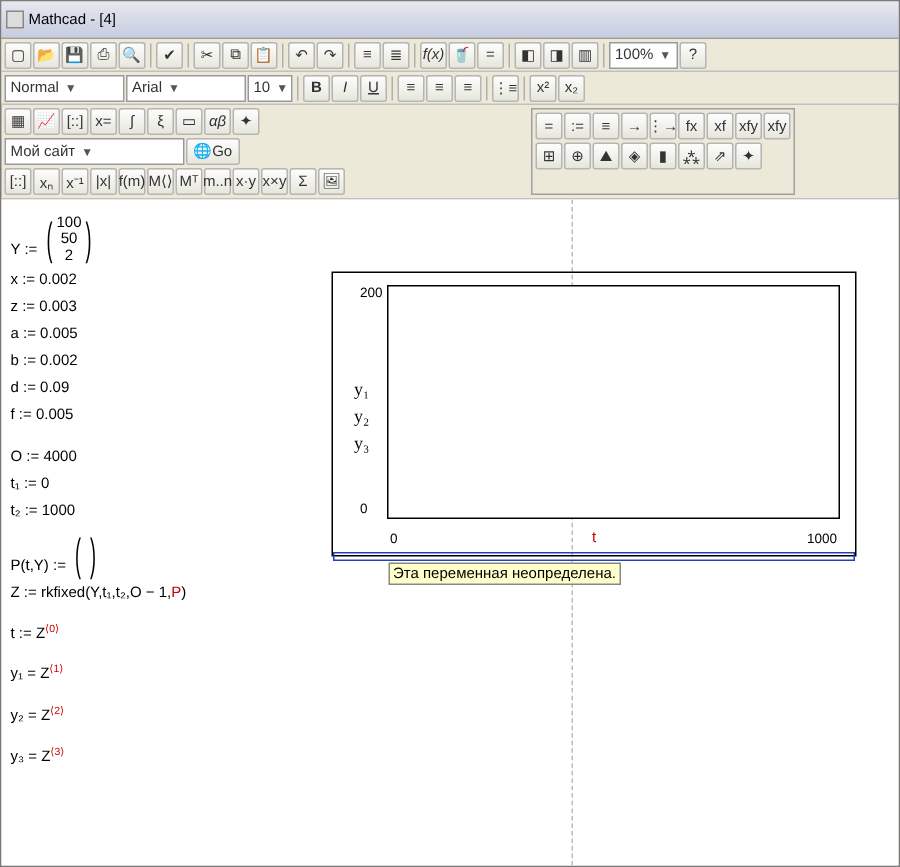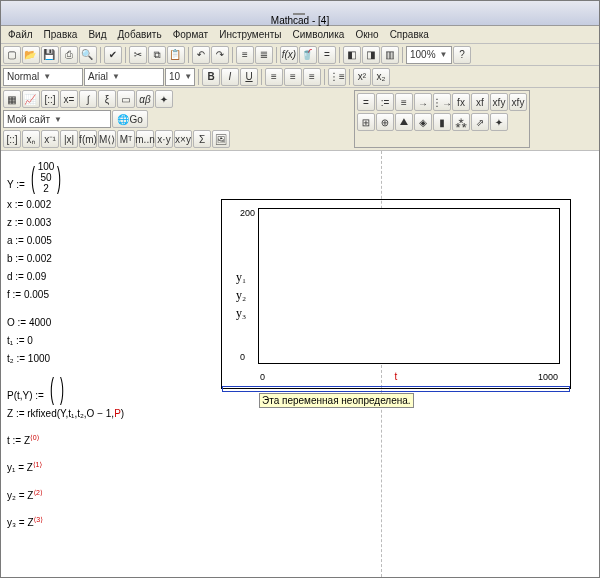--- a/index.html
+++ b/index.html
@@ -1,18 +1,18 @@
 <!DOCTYPE html>
 <html><head>
 <meta charset="utf-8">
 <style>
 *{box-sizing:border-box;margin:0;padding:0;font-family:"Segoe UI",Tahoma,sans-serif;font-size:10px;}
 body{width:600px;height:578px;background:#cccccc;overflow:hidden;}
 .window{background:#ece9d8;border:1px solid #7a7a7a;width:600px;height:578px;display:flex;flex-direction:column;}
-.titlebar{height:16px;background:linear-gradient(#e6e8f0,#c6cde0);display:flex;align-items:center;padding:12px 3px;font-size:10px;border-bottom:1px solid #9a9a9a;flex-direction:column;}
+.titlebar{height:16px;background:linear-gradient(#e6e8f0,#c6cde0);display:flex;align-items:center;padding:12px 3px;font-size:10px;border-bottom:1px solid #9a9a9a;}
 .titlebar .app-icon{width:12px;height:12px;background:#ddd;border:1px solid #888;margin-right:3px;}
 .menubar{height:18px;display:flex;align-items:center;padding:0 2px;gap:1px;font-size:10px;color:#202020;border-bottom:1px solid #bfbfbf;}
 .menubar span{padding:1px 5px;cursor:default;}
 .toolbar{height:22px;display:flex;align-items:center;padding:1px 2px;gap:1px;border-bottom:1px solid #bfbfbf;background:#ece9d8;}
 .tbtn{width:18px;height:18px;border:1px solid #b5b5b5;background:linear-gradient(#fdfdfd,#e7e6dc);display:flex;align-items:center;justify-content:center;font-size:10px;color:#333;border-radius:2px;}
 .sep{width:1px;height:16px;background:#b0b0b0;margin:0 2px;}
 .combo{height:18px;border:1px solid #9a9a9a;background:#fff;display:flex;align-items:center;padding:0 3px;font-size:10px;color:#333;}
 .combo .arr{margin-left:4px;font-size:8px;color:#555;}
 .tool-region{display:flex;gap:4px;padding:2px;border-bottom:1px solid #bfbfbf;}
 .tool-box{border:1px solid #a0a0a0;background:#ece9d8;padding:2px;display:flex;flex-direction:column;gap:2px;}
@@ -40,31 +40,20 @@
 </head>
 <body>
 
 <div class="window">
 
   <div class="titlebar">
     <div class="app-icon"></div>
     <span>Mathcad - [4]</span>
   </div>
 
-  <div class="menubar">
-    <span>Файл</span>
-    <span>Правка</span>
-    <span>Вид</span>
-    <span>Добавить</span>
-    <span>Формат</span>
-    <span>Инструменты</span>
-    <span>Символика</span>
-    <span>Окно</span>
-    <span>Справка</span>
-  </div>
 
   <div class="toolbar">
     <div class="tbtn">▢</div>
     <div class="tbtn">📂</div>
     <div class="tbtn">💾</div>
     <div class="tbtn">⎙</div>
     <div class="tbtn">🔍</div>
     <div class="sep"></div>
     <div class="tbtn">✔</div>
     <div class="sep"></div>
@@ -138,21 +127,21 @@
         <div class="tbtn">x=</div>
         <div class="tbtn">∫</div>
         <div class="tbtn">ξ</div>
         <div class="tbtn">▭</div>
         <div class="tbtn">
             <i>αβ</i>
           </div>
         <div class="tbtn">✦</div>
       </div>
       <div class="tool-row">
-        <div class="combo" style="width:108px">
+        <div class="combo" style="width:120px">
             <span>Мой сайт</span>
             <span class="arr">▼</span>
           </div>
         <div class="tbtn" style="width:auto;padding:0 4px">🌐 <span>Go</span></div>
       </div>
       <div class="tool-row">
         <div class="tbtn">[::]</div>
         <div class="tbtn">xₙ</div>
         <div class="tbtn">x⁻¹</div>
         <div class="tbtn">|x|</div>

